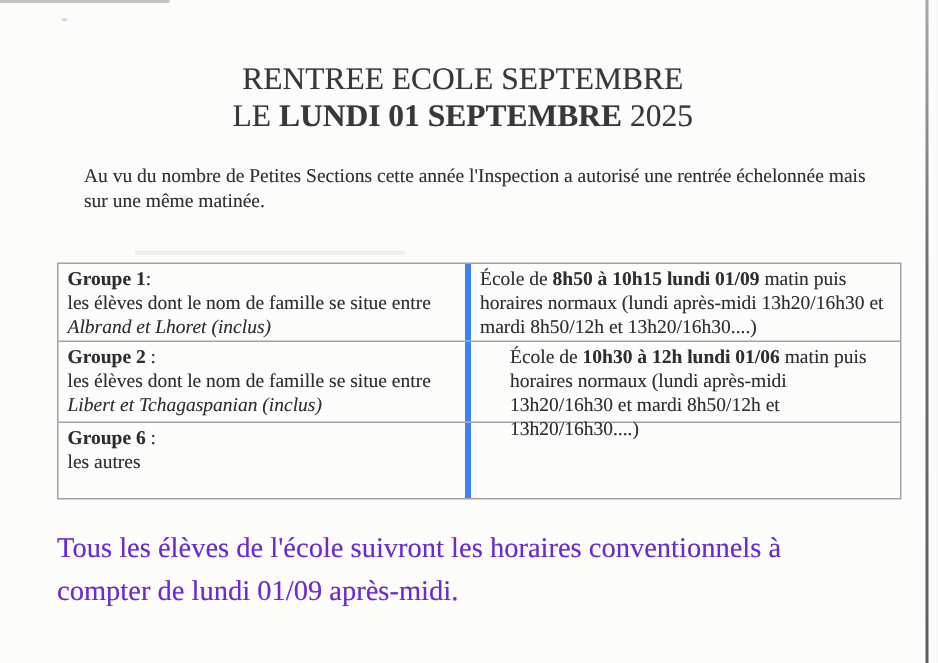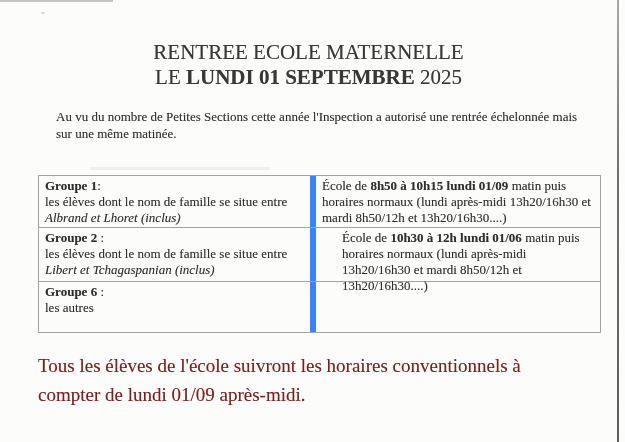--- a/index.html
+++ b/index.html
@@ -54,48 +54,48 @@
     font-size: 13px; line-height: 16px;
     color: #2e2e2e;
     text-shadow: 0 0 0.4px rgba(70,70,70,0.4);
   }
   .trow { display: flex; }
   .trow + .trow { border-top: 1px solid #a2a2a2; gap: 20px; }
   .r1 { height: 51px; }
   .r2 { height: 53px; }
   .r3 { height: 50px; }
   .cell-l {
-    width: 262px; border-right: 6px solid #3b82f6;
+    width: 262px; border-right: 4px solid #3b82f6;
     padding: 2px 3px 0 6px;
   }
   .cell-r { flex: 1; padding: 2px 5px 0 6px; }
   .grp { font-weight: bold; }
   .desc { white-space: nowrap; }
   .names { font-style: italic; white-space: nowrap; }
   .sched .b { font-weight: bold; }
   
   .footer {
     position: absolute; left: 38px; top: 351px; width: 570px;
     font-size: 19px; line-height: 29px;
-    color: #7f1d1d;
+    color: #6d28d9;
     text-shadow: 0 0 0.5px rgba(70,70,70,0.45);
   }
   .footer div { white-space: nowrap; }
 </style>
 </head>
 <body>
 
 <div class="screen">
 
   <div class="scan-top-line"></div>
   <div class="scan-speck"></div>
   <div class="scan-smudge"></div>
 
   <div class="title">
-    <div>RENTREE ECOLE MATERNELLE</div>
+    <div>RENTREE ECOLE SEPTEMBRE</div>
     <div><span>LE </span><span class="b">LUNDI 01 SEPTEMBRE</span><span> 2025</span></div>
   </div>
 
   <div class="intro">
     <div>Au vu du nombre de Petites Sections cette année l'Inspection a autorisé une rentrée échelonnée mais</div>
     <div>sur une même matinée.</div>
   </div>
 
   <div class="tbl">
 

